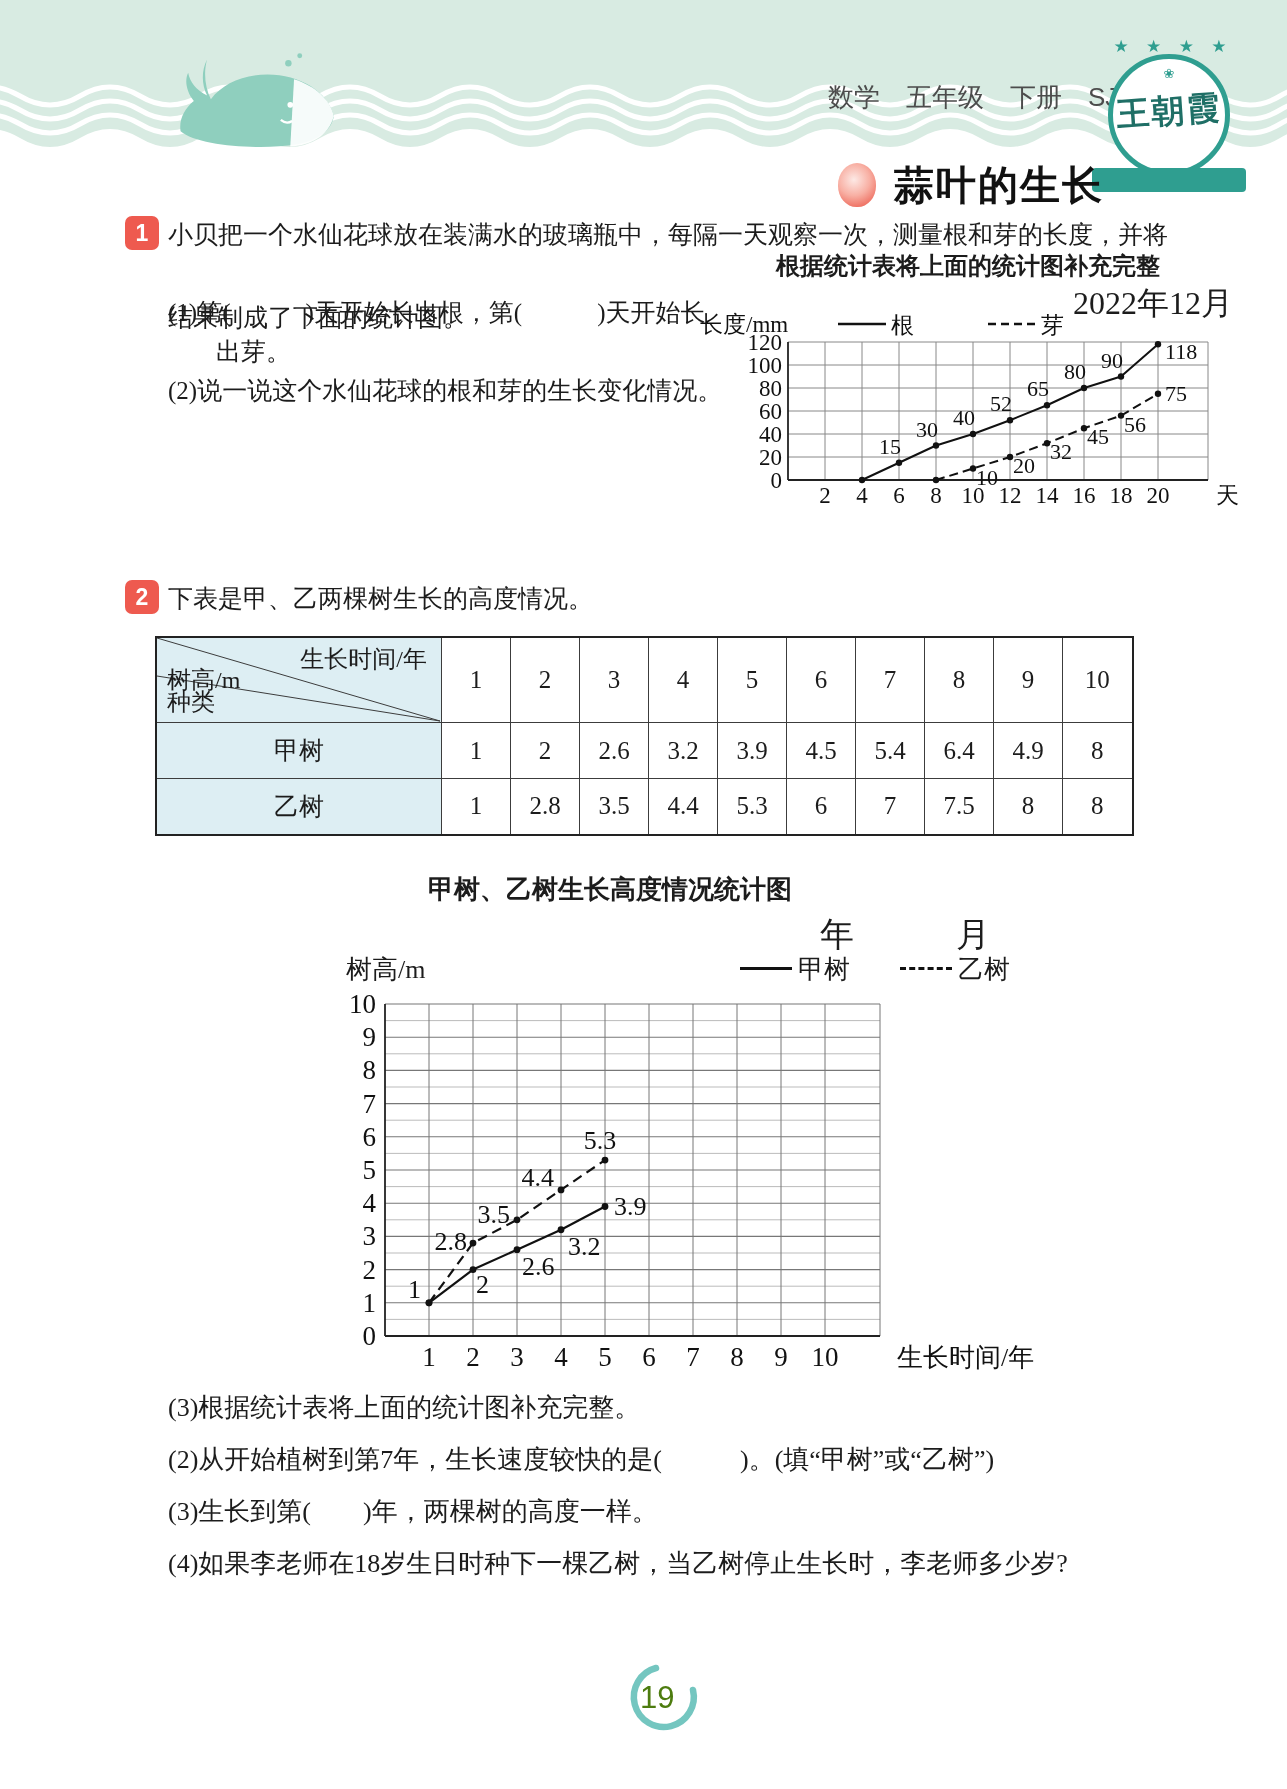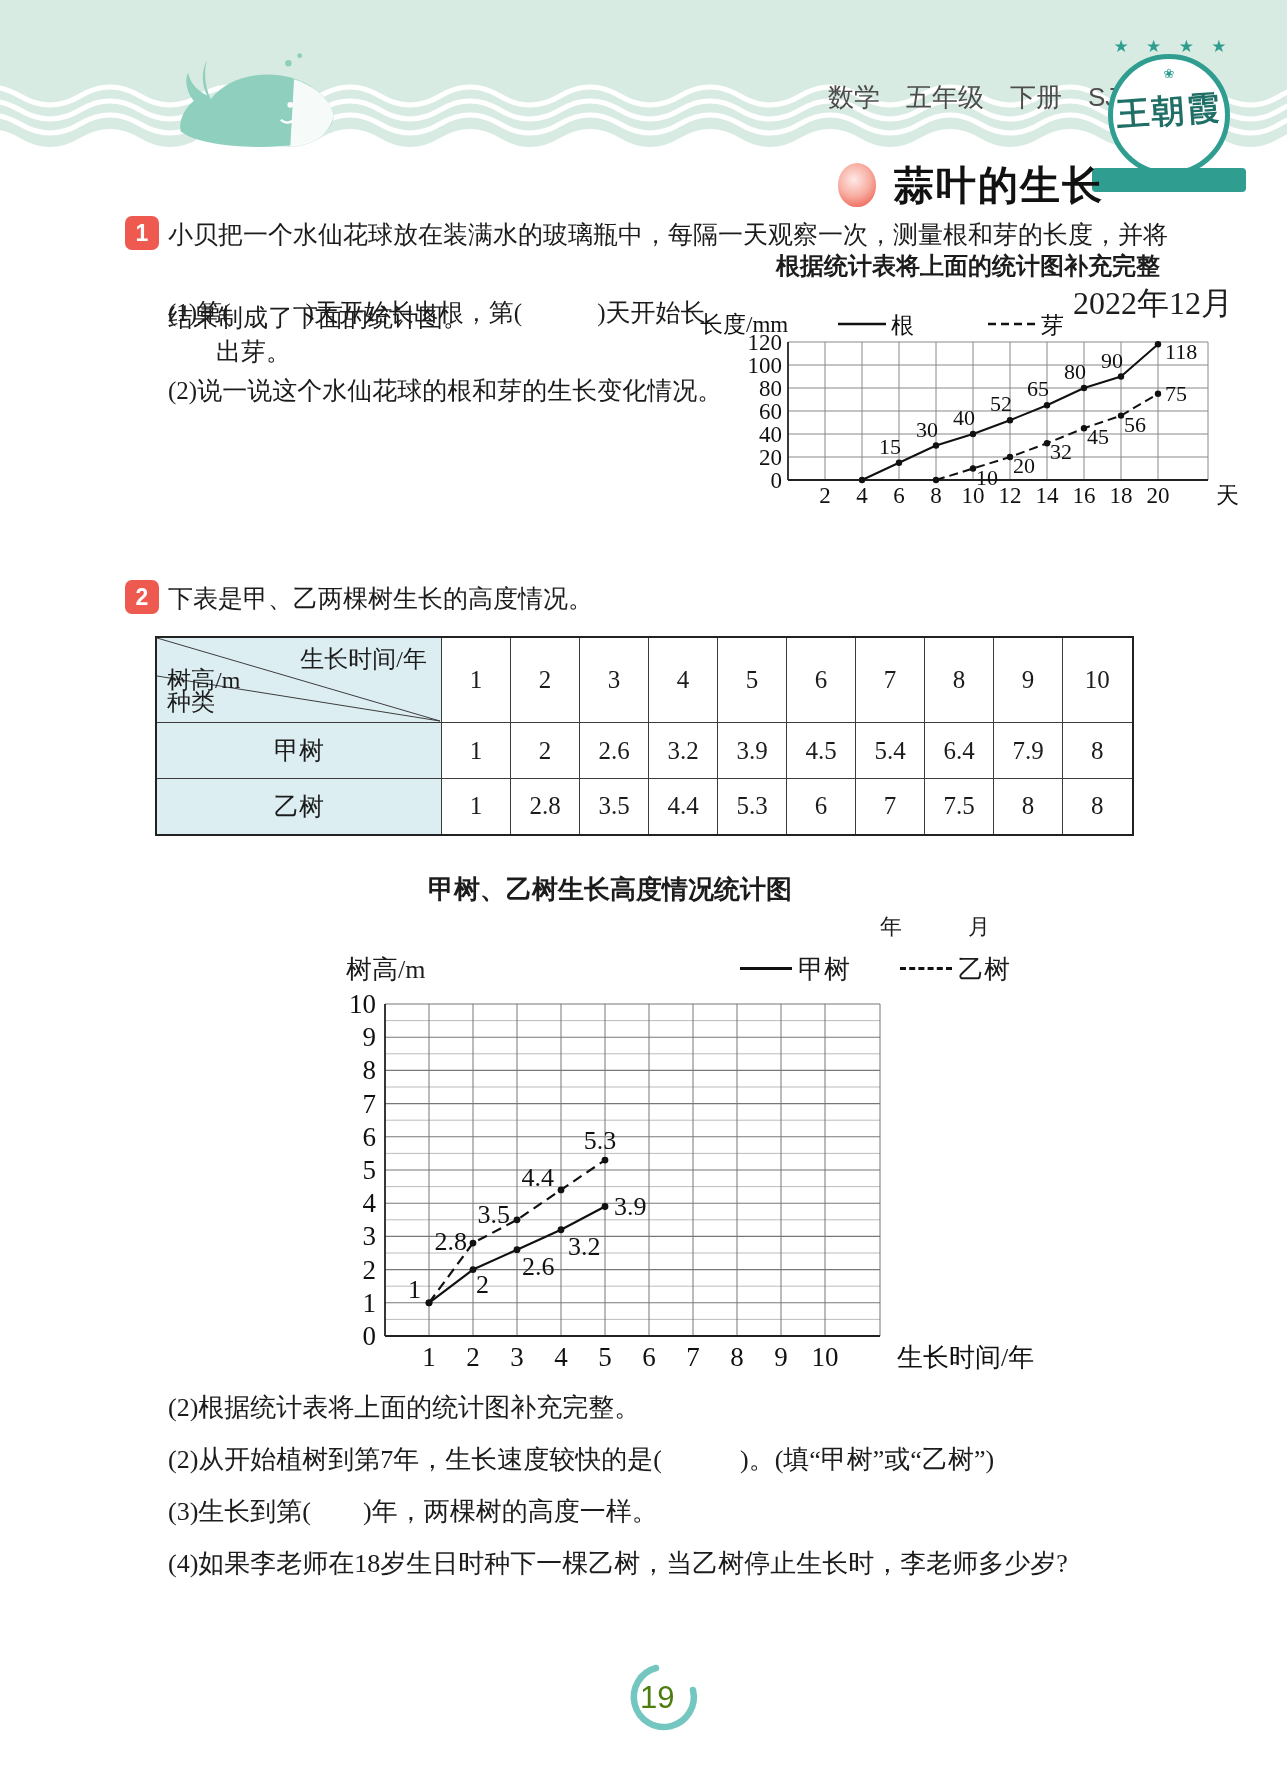--- a/index.html
+++ b/index.html
@@ -32,21 +32,21 @@
         text-align:center;line-height:34px;}
   .tline{position:absolute;font-size:25px;white-space:nowrap;}
   
   .chart1-block{position:absolute;left:688px;top:250px;width:560px;}
   .chart1-title{width:560px;text-align:center;font-size:24px;font-weight:bold;
         font-family:"Liberation Sans","DejaVu Sans",sans-serif;height:32px;}
   .chart1-date{width:545px;text-align:right;font-size:32px;height:30px;}
   .chart2-block{position:absolute;left:300px;top:872px;width:760px;}
   .chart2-title{width:620px;text-align:center;font-size:26px;font-weight:bold;
         font-family:"Liberation Sans","DejaVu Sans",sans-serif;height:40px;}
-  .chart2-date{width:700px;text-align:right;font-size:22px;height:40px;padding-right:10px;box-sizing:border-box;}
+  .chart2-date{width:700px;text-align:right;font-size:34px;height:40px;padding-right:10px;box-sizing:border-box;}
   .chart2-legendrow{position:relative;width:760px;height:38px;font-size:26px;}
   .c2-ylabel{position:absolute;left:46px;top:0;}
   .leg-line{position:absolute;top:15px;width:52px;height:0;border-top:3px solid #111;}
   .leg-line.dashed{border-top-style:dashed;}
   .leg-label{position:absolute;top:0;}
   
   .tree-table{position:absolute;left:155px;top:636px;border-collapse:collapse;table-layout:fixed;
         border:2px solid #222;}
   .tree-table td{border:1px solid #3c3c3c;text-align:center;font-size:25px;padding:0;}
   .tree-table .shaded{background:#ddeef3;}
@@ -231,21 +231,21 @@
       <tr id="rowA" style="height:56px;">
         <td class="shaded">甲树</td>
       <td>1</td>
           <td>2</td>
           <td>2.6</td>
           <td>3.2</td>
           <td>3.9</td>
           <td>4.5</td>
           <td>5.4</td>
           <td>6.4</td>
-          <td>7.9</td>
+          <td>4.9</td>
           <td>8</td>
         </tr>
       <tr id="rowB" style="height:56px;">
         <td class="shaded">乙树</td>
       <td>1</td>
           <td>2.8</td>
           <td>3.5</td>
           <td>4.4</td>
           <td>5.3</td>
           <td>6</td>
@@ -340,21 +340,21 @@
         <text x="167" y="260.03999999999996" text-anchor="end" font-size="26" font-family="Liberation Serif, DejaVu Serif, serif" fill="#111">2.8</text>
         <circle cx="217" cy="229.79999999999998" r="3.4" fill="#111"></circle>
         <text x="210" y="232.79999999999998" text-anchor="end" font-size="26" font-family="Liberation Serif, DejaVu Serif, serif" fill="#111">3.5</text>
         <circle cx="261" cy="199.92" r="3.4" fill="#111"></circle>
         <text x="254" y="195.92" text-anchor="end" font-size="26" font-family="Liberation Serif, DejaVu Serif, serif" fill="#111">4.4</text>
         <circle cx="305" cy="170.04" r="3.4" fill="#111"></circle>
         <text x="300" y="159.04" text-anchor="middle" font-size="26" font-family="Liberation Serif, DejaVu Serif, serif" fill="#111">5.3</text>
       </svg>
   </div>
 
-  <div class="qline" style="top:1390px;">(2)根据统计表将上面的统计图补充完整。</div>
+  <div class="qline" style="top:1390px;">(3)根据统计表将上面的统计图补充完整。</div>
   <div class="qline" style="top:1442px;">(2)从开始植树到第7年，生长速度较快的是(　　　)。(填“甲树”或“乙树”)</div>
   <div class="qline" style="top:1494px;">(3)生长到第(　　)年，两棵树的高度一样。</div>
   <div class="qline" style="top:1546px;">(4)如果李老师在18岁生日时种下一棵乙树，当乙树停止生长时，李老师多少岁?</div>
 
   <div class="footer-page">
     <svg width="76" height="76" viewBox="0 0 76 76">
       <path d="M30 8 A30 30 0 1 0 67 30" fill="none" stroke="#74c6c0" stroke-width="6.5" stroke-linecap="round"></path>
     </svg>
     <span class="num">19</span>
   </div>

